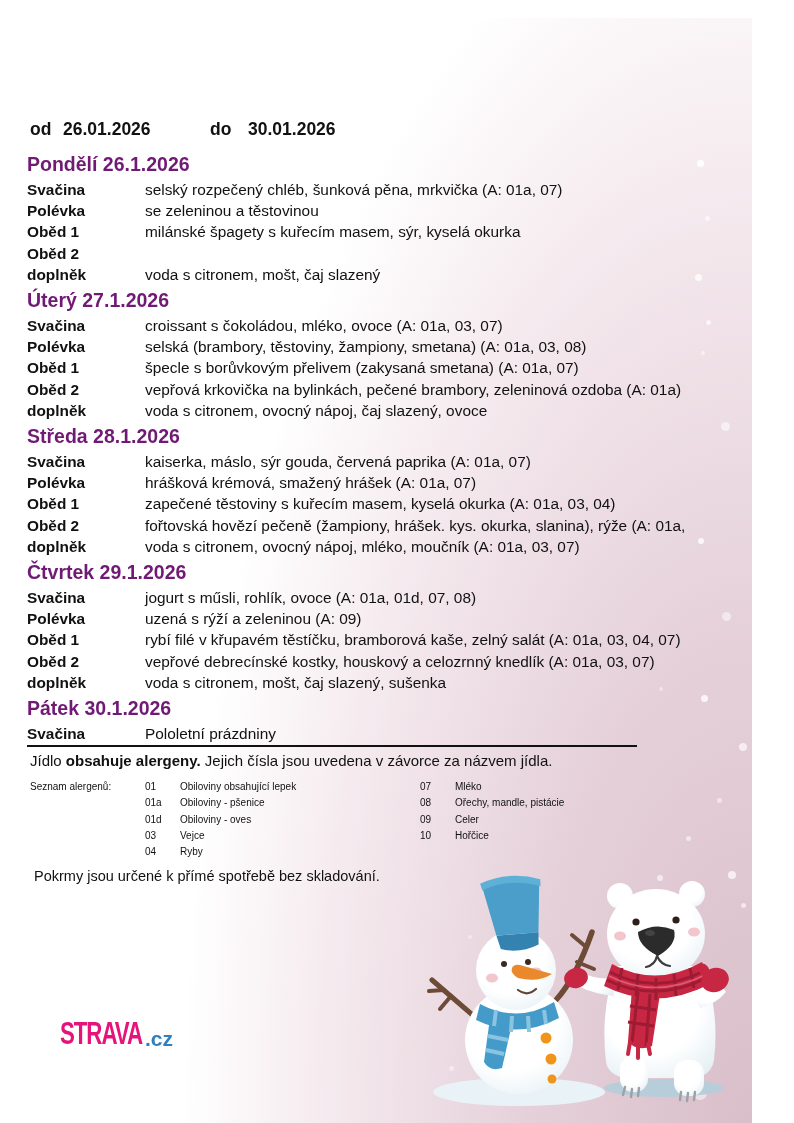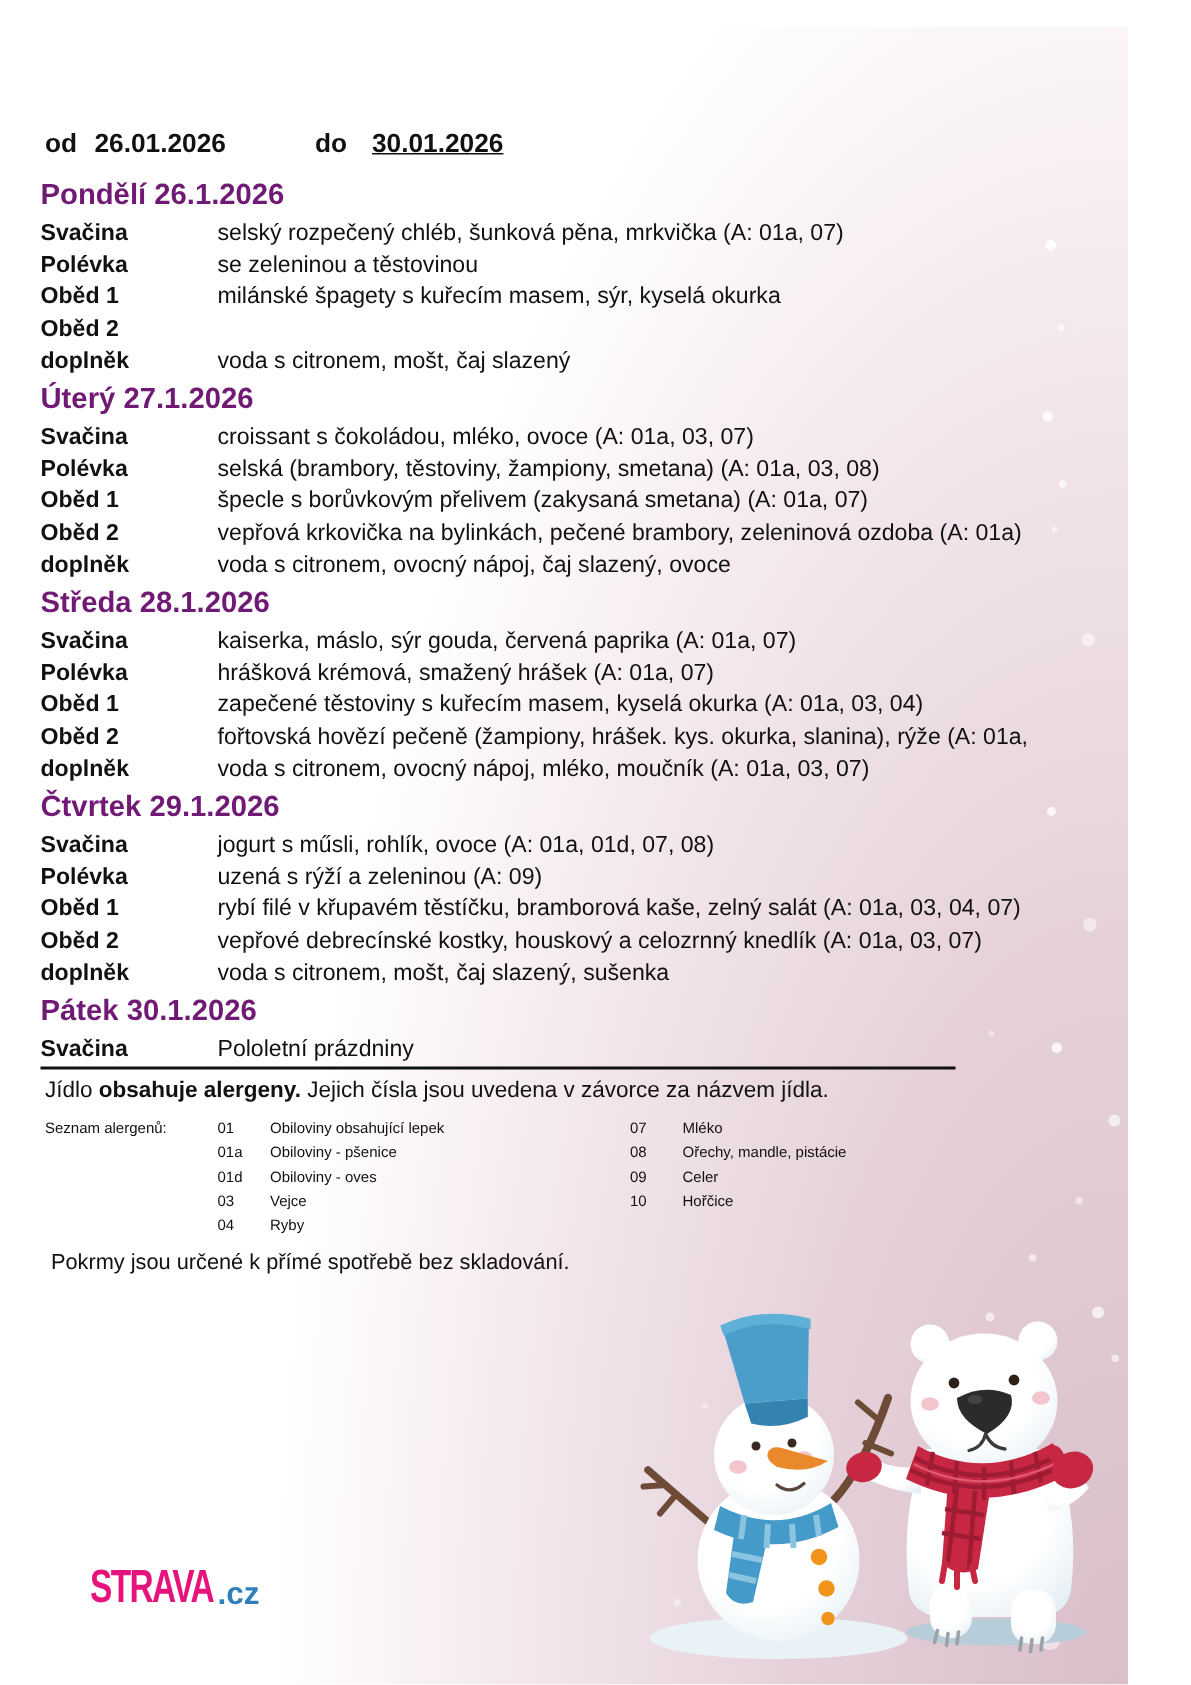--- a/index.html
+++ b/index.html
@@ -9,39 +9,39 @@
     font-family:"Liberation Sans", sans-serif;
   }
   .bg-gradient{
     position:absolute;left:0;top:18px;width:752px;height:1105px;
     background:radial-gradient(ellipse 760px 1700px at 745px 1102px,
       #d9bfca 0%, #e5d0d9 28%, #f3e7ec 52%, #ffffff 74%);
     z-index:0;
   }
   .dot{position:absolute;background:#fff;border-radius:50%;z-index:1;}
   .content{position:relative;z-index:2;}
-  .date-header{padding-top:85px;margin-left:30px;font-size:17.5px;font-weight:bold;line-height:21px;margin-bottom:14px;white-space:nowrap;text-decoration:underline;}
+  .date-header{padding-top:119px;margin-left:30px;font-size:17.5px;font-weight:bold;line-height:21px;margin-bottom:14px;white-space:nowrap;}
   .date-header .w-od{display:inline-block;width:33px;}
   .date-header .w-oddate{display:inline-block;width:147px;}
   .date-header .w-do{display:inline-block;width:38px;}
   .day h2{font-size:19.5px;line-height:21px;font-weight:bold;margin:5px 0 4px 27px;color:#701a75;}
   .row{display:flex;margin-left:27px;font-size:15.4px;line-height:21.2px;}
   .lbl{width:118px;flex:0 0 118px;font-weight:bold;}
   .txt{width:596px;}
   .rule{margin:1px 0 0 27px;width:610px;border-top:2px solid #111;}
   .note{margin:5px 0 0 30px;font-size:15px;line-height:17px;}
   .note b{font-weight:bold;}
   .allergens{display:flex;margin:10px 0 0 30px;font-size:10px;line-height:16.2px;}
   .alg-label{width:115px;flex:0 0 115px;}
   .alg-col{display:flex;flex-direction:column;}
   .alg-col1{width:275px;flex:0 0 275px;}
   .alg-row{display:flex;}
   .alg-code{width:35px;flex:0 0 35px;}
   .storage{margin:8px 0 0 34px;font-size:14.5px;line-height:17px;}
-  .logo{position:absolute;left:60px;top:1042px;width:130px;height:36px;z-index:2;}
+  .logo{position:absolute;left:60px;top:1018px;width:130px;height:36px;z-index:2;}
   .logo-main{
     position:absolute;left:0;top:0;font-size:31px;font-weight:bold;letter-spacing:-1.5px;
     color:#e6137d;display:inline-block;transform:scaleX(.72);transform-origin:left top;line-height:32px;
   }
   .logo-cz{position:absolute;left:85px;top:12px;font-size:21px;font-weight:bold;color:#2e7fc0;line-height:17px;}
   .illustration{position:absolute;left:424px;top:870px;width:334px;height:244px;z-index:1;}
 </style>
 </head>
 <body>
 

